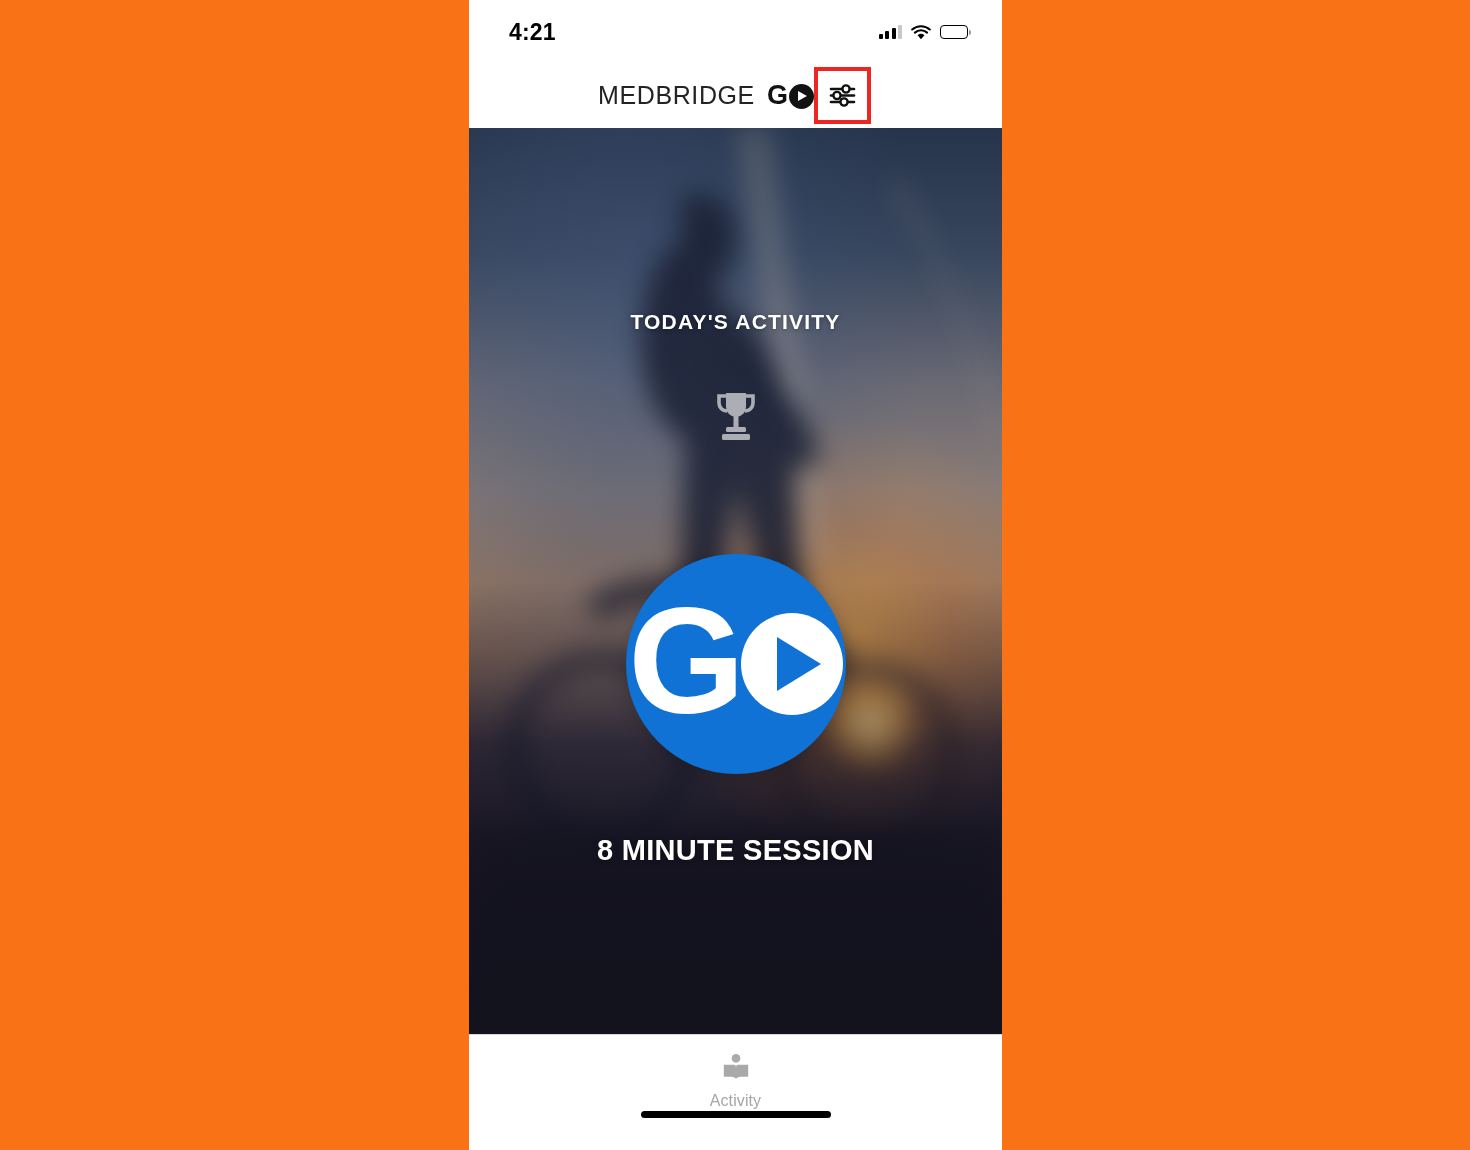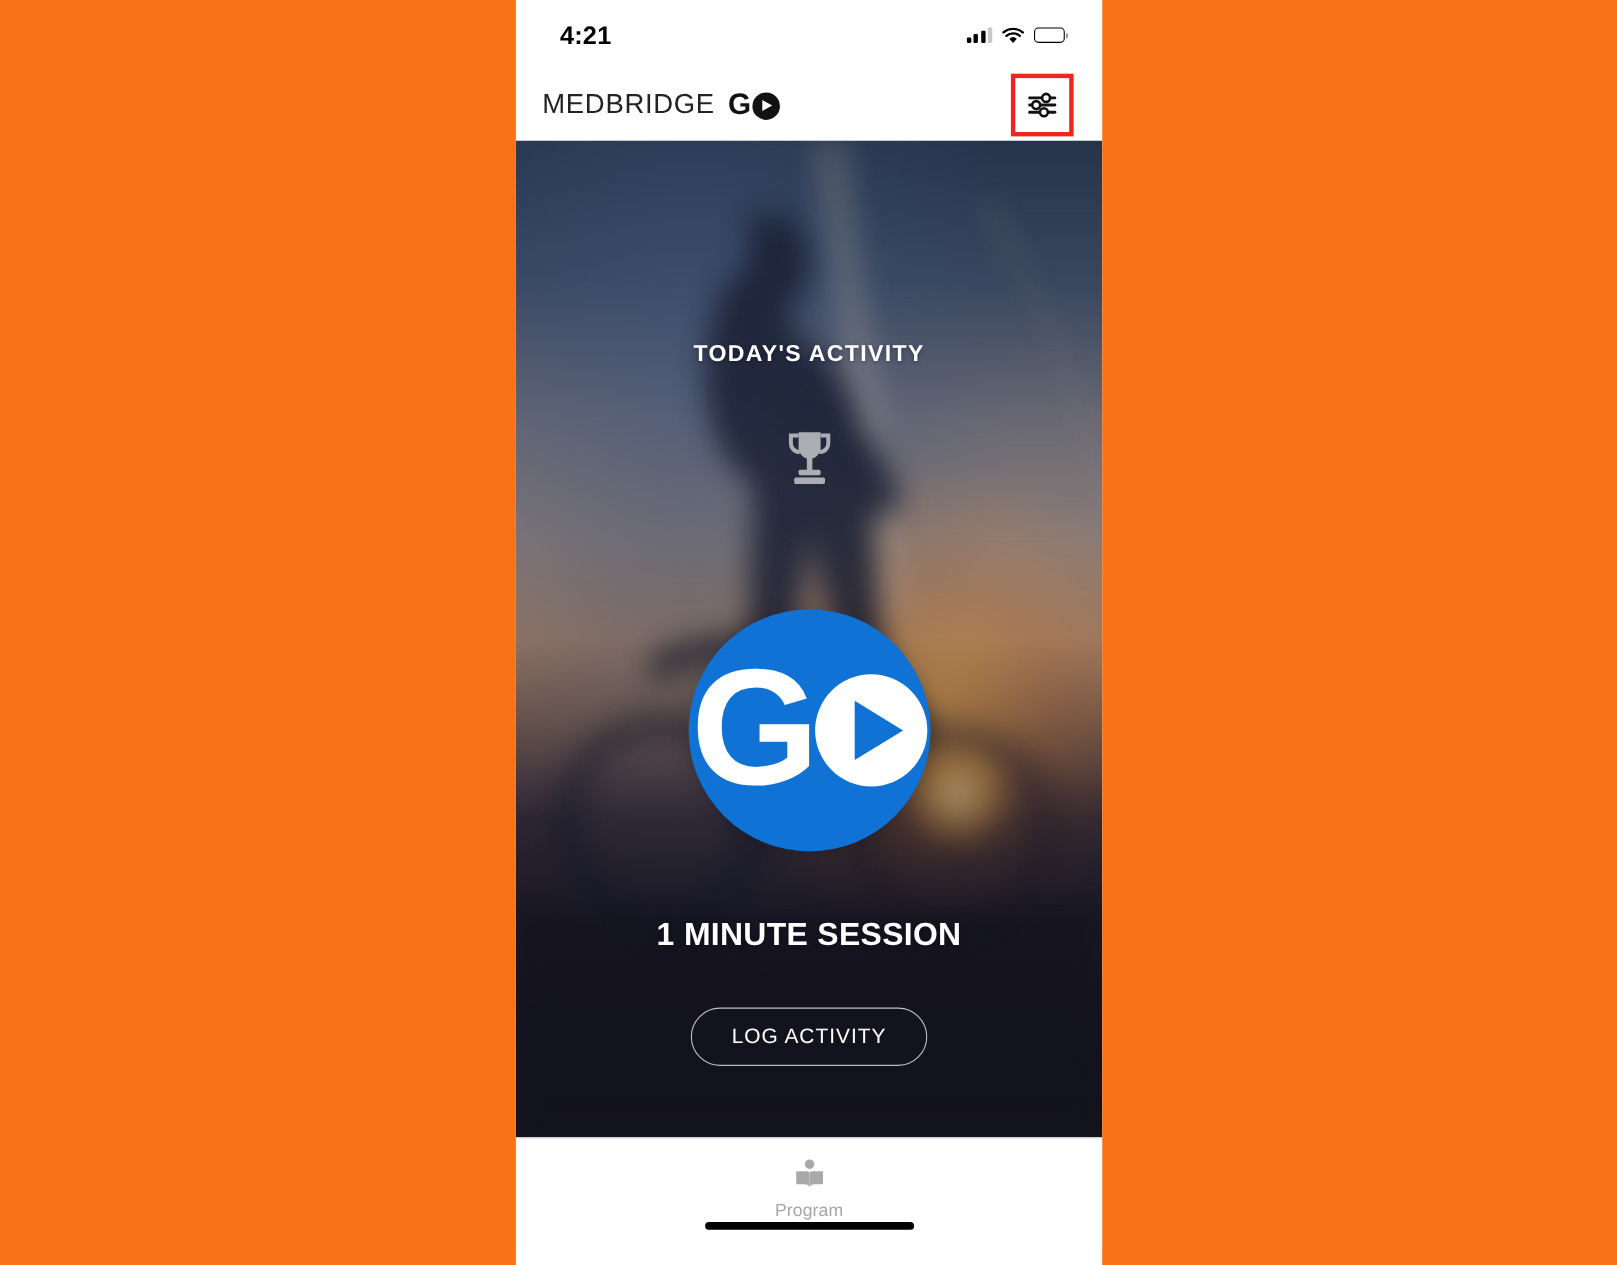--- a/index.html
+++ b/index.html
@@ -41,21 +41,21 @@
   }
   .battery-fill { height:100%; width:32%; background:#000; border-radius:1.5px; }
   .battery:after {
     content:""; position:absolute; right:-4px; top:4px;
     width:2.2px; height:5px; background:#999; border-radius:0 2px 2px 0;
   }
 
   
   .appbar {
     position:relative; height:66px; width:100%; background:#fff;
-    display:flex; align-items:center; justify-content:space-between;
+    display:flex; align-items:center; justify-content:center;
     padding:0 22px 0 24px;
   }
   .logo { display:flex; align-items:center; gap:0; }
   .logo-word {
     font-size:25px; font-weight:300; letter-spacing:.6px; color:#232323;
     font-family:"Liberation Sans", sans-serif;
   }
   .logo-g {
     font-size:27px; font-weight:bold; color:#121212; letter-spacing:0;
     margin-left:12px;
@@ -280,38 +280,37 @@
           <rect x="9" y="45" width="28" height="6" rx="1.5" fill="#ffffff"></rect>
         </svg>
 
         <div class="go-button">
           <div class="go-inner">
             <span class="go-g">G</span>
             <span class="go-o"></span>
           </div>
         </div>
 
-        <div class="session-title">1 MINUTE SESSION</div>
-
-        <div class="log-btn">LOG ACTIVITY</div>
+        <div class="session-title">8 MINUTE SESSION</div>
+
       </div>
     </div>
 
     <div class="tabbar">
 
 
       <div class="tab">
         <div class="tab-icon">
           <svg viewBox="0 0 32 30" width="30" height="29">
             <circle cx="16" cy="5.2" r="4.6" fill="#a9a9a9"></circle>
             <path d="M3 12 h10.5 q2.5 0 2.5 2.4 V27 q-1.6 -2.2 -5.2 -2.2 H3 Z" fill="#a9a9a9"></path>
             <path d="M29 12 h-10.5 q-2.5 0 -2.5 2.4 V27 q1.6 -2.2 5.2 -2.2 H29 Z" fill="#a9a9a9"></path>
           </svg>
         </div>
-        <div class="tab-label">Program</div>
+        <div class="tab-label">Activity</div>
       </div>
 
 
       <div class="home-indicator"></div>
     </div>
 
   </div>
 </div>
 
 </body></html>

